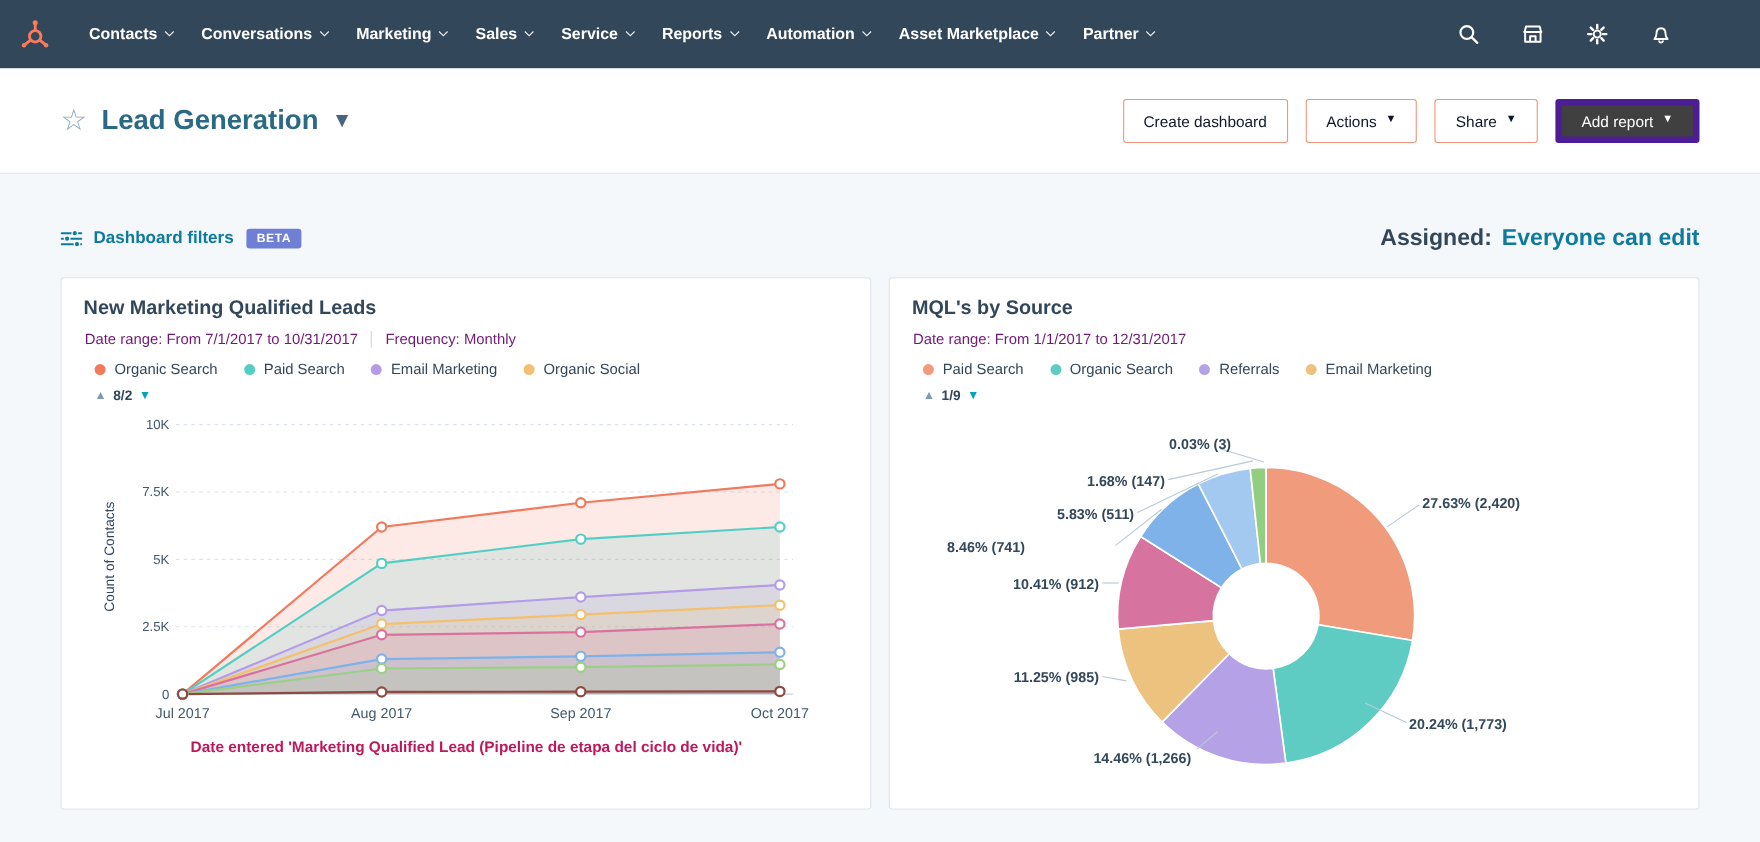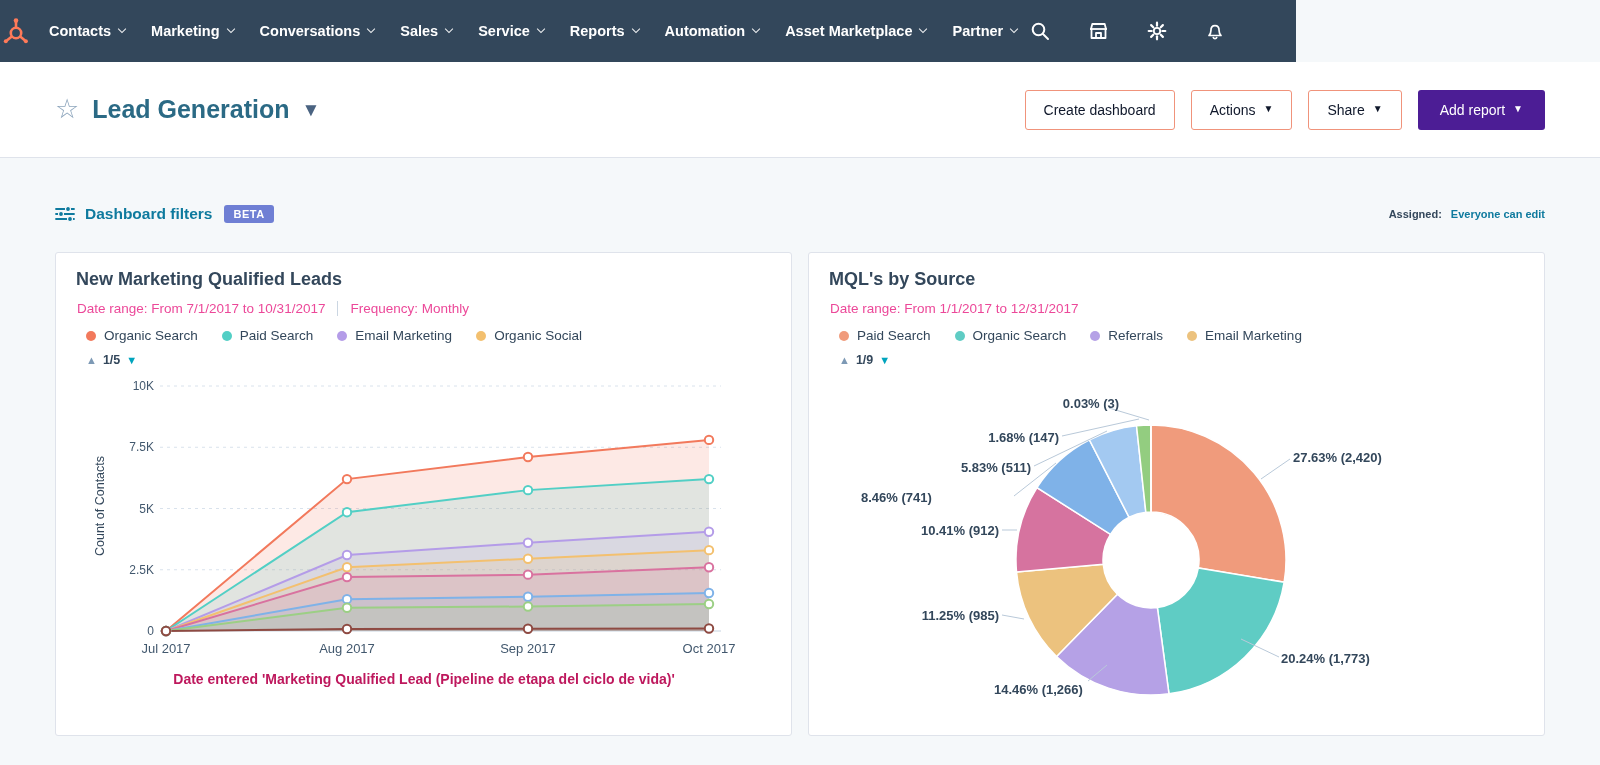--- a/index.html
+++ b/index.html
@@ -1,54 +1,54 @@
 <!DOCTYPE html>
 <html><head>
 <meta charset="utf-8">
 <style>
   *{margin:0;padding:0;box-sizing:border-box}
   html,body{width:1600px;height:765px}
   body{font-family:"Liberation Sans",sans-serif;background:#f5f8fa;overflow:hidden;position:relative;color:#33475b}
 
   
-  .topnav{position:absolute;left:0;top:0;width:1296px;height:62px;background:#33475b;display:flex;align-items:center;z-index:5}
+  .topnav{position:absolute;left:0;top:0;width:1600px;height:62px;background:#33475b;display:flex;align-items:center;z-index:5}
   .logo{width:62px;height:62px;display:flex;align-items:center;justify-content:center;cursor:pointer}
   .nav-items{display:flex;align-items:center;margin-left:6px}
   .nav-item{display:flex;align-items:center;height:62px;padding:0 13px;color:#fff;font-size:14.5px;font-weight:600;cursor:pointer;white-space:nowrap}
   .chev{width:6px;height:6px;border-right:1.6px solid rgba(255,255,255,.92);border-bottom:1.6px solid rgba(255,255,255,.92);transform:rotate(45deg);margin-left:8px;margin-top:-4px}
   .nav-icons{margin-left:auto;display:flex;align-items:center;gap:38px;padding-right:80px}
   .nav-icon{cursor:pointer;display:flex;align-items:center}
 
   
   .page-header{position:absolute;left:0;top:62px;width:1600px;height:96px;background:#fff;border-bottom:1px solid #dfe3eb;display:flex;align-items:center;justify-content:space-between;padding:0 55px}
   .title-group{display:flex;align-items:center}
   .star{font-size:27px;color:#8ea6bd;margin-right:13px;cursor:pointer;line-height:1}
   .page-title{font-size:25px;font-weight:700;color:#2b6a85;cursor:pointer}
   .title-caret{font-size:19px;color:#4a6381;margin-left:12px;cursor:pointer}
   .header-buttons{display:flex;align-items:center;gap:16px}
   .btn{height:40px;padding:0 18px;border-radius:3px;font-size:14px;font-family:inherit;cursor:pointer;display:flex;align-items:center;white-space:nowrap}
   .btn .caret{font-size:10px;margin-left:8px;position:relative;top:-1px}
   .btn.outline{background:#fff;border:1px solid #f0937b;color:#0f172a}
-  .btn.solid{background:#4c1d95;border:4px solid #4c1d95;color:#fff}
+  .btn.solid{background:#404040;border:6px solid #4c1d95;color:#fff}
 
   
   .filters-row{position:absolute;left:55px;top:205px;width:1490px;display:flex;align-items:center;justify-content:space-between}
   .filters-left{display:flex;align-items:center;cursor:pointer}
   .filters-label{color:#0e7a9e;font-size:15.5px;font-weight:700;margin-left:10px}
   .beta{background:#6f7fd4;color:#fff;font-size:11px;font-weight:700;letter-spacing:.5px;border-radius:3px;padding:3px 9px;margin-left:12px}
-  .assigned{display:flex;align-items:center;gap:9px;font-size:11px}
+  .assigned{display:flex;align-items:center;gap:9px;font-size:21px}
   .assigned-label{color:#33475b;font-weight:600}
   .assigned-link{color:#0e7a9e;font-weight:700;cursor:pointer;text-decoration:none}
 
   
   .card{position:absolute;top:252px;width:737px;height:484px;background:#fff;border:1px solid #dfe3eb;border-radius:3px}
   .card1{left:55px}
   .card2{left:808px}
   .report-title{position:absolute;left:20px;top:16px;font-size:18px;font-weight:700;color:#33475b}
-  .meta{position:absolute;left:21px;top:48px;display:flex;align-items:center;gap:12px;font-size:13.5px;color:#ec4899}
+  .meta{position:absolute;left:21px;top:48px;display:flex;align-items:center;gap:12px;font-size:13.5px;color:#701a75}
   .meta-div{width:1px;height:15px;background:#cbd6e2}
   .legend{position:absolute;left:30px;top:75px;display:flex;align-items:center;gap:24px;font-size:13.5px;color:#33475b}
   .leg-item{display:flex;align-items:center;cursor:pointer}
   .dot{width:10px;height:10px;border-radius:50%;display:inline-block;margin-right:8px}
   .pager{position:absolute;left:30px;top:100px;display:flex;align-items:center;gap:6px;font-size:12.5px;font-weight:600;color:#33475b}
   .pg-up{color:#7d99b5;font-size:11px;cursor:pointer}
   .pg-down{color:#00a4bd;font-size:11px;cursor:pointer}
 
   
   #line-svg{position:absolute;left:8px;top:122px}
@@ -91,25 +91,25 @@
       <circle cx="5.8" cy="25.2" r="2" fill="#ff7a59"></circle>
       <circle cx="25.9" cy="25.2" r="2" fill="#ff7a59"></circle>
     </svg>
   </div>
   <div class="nav-items">
     <div class="nav-item">
         <span>Contacts</span>
         <span class="chev"></span>
       </div>
     <div class="nav-item">
+        <span>Conversations</span>
+        <span class="chev"></span>
+      </div>
+    <div class="nav-item">
         <span>Marketing</span>
-        <span class="chev"></span>
-      </div>
-    <div class="nav-item">
-        <span>Conversations</span>
         <span class="chev"></span>
       </div>
     <div class="nav-item">
         <span>Sales</span>
         <span class="chev"></span>
       </div>
     <div class="nav-item">
         <span>Service</span>
         <span class="chev"></span>
       </div>
@@ -241,21 +241,21 @@
           <span class="dot" style="background-color: rgb(180, 156, 232);"></span>
           <span>Email Marketing</span>
         </span>
       <span class="leg-item">
           <span class="dot" style="background-color: rgb(243, 192, 111);"></span>
           <span>Organic Social</span>
         </span>
     </div>
     <div class="pager">
       <span class="pg-up">▲</span>
-      <span>1/5</span>
+      <span>8/2</span>
       <span class="pg-down">▼</span>
     </div>
     <div class="ylab">Count of Contacts</div>
     <svg id="line-svg" width="720" height="290">
         <line x1="96" x2="657" y1="256" y2="256" class="axis0"></line>
         <text x="90" y="260" class="ytick">0</text>
         <line x1="96" x2="657" y1="194.75" y2="194.75" class="grid"></line>
         <text x="90" y="198.75" class="ytick">2.5K</text>
         <line x1="96" x2="657" y1="133.5" y2="133.5" class="grid"></line>
         <text x="90" y="137.5" class="ytick">5K</text>

